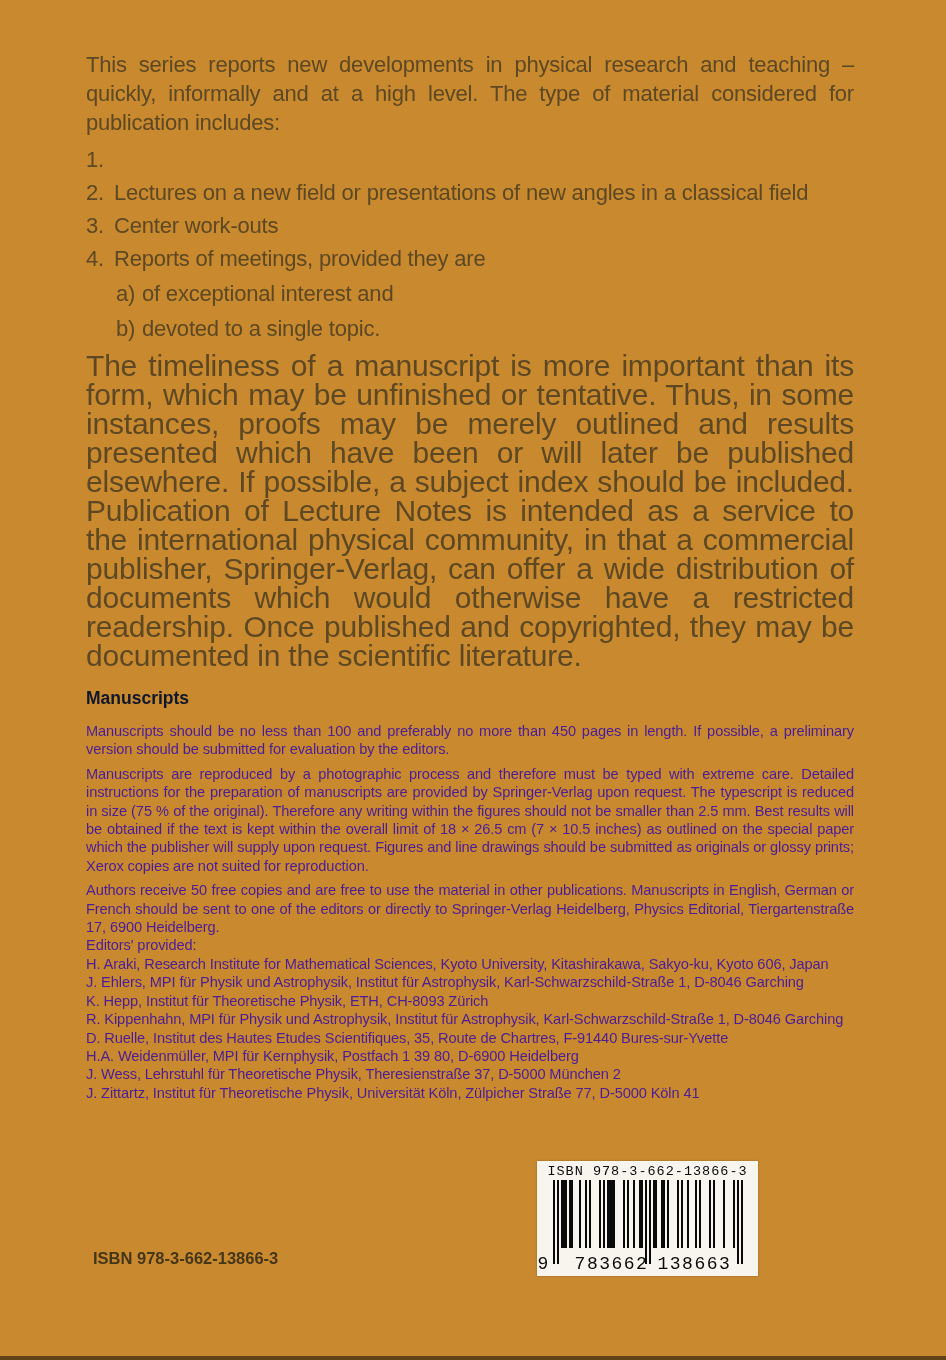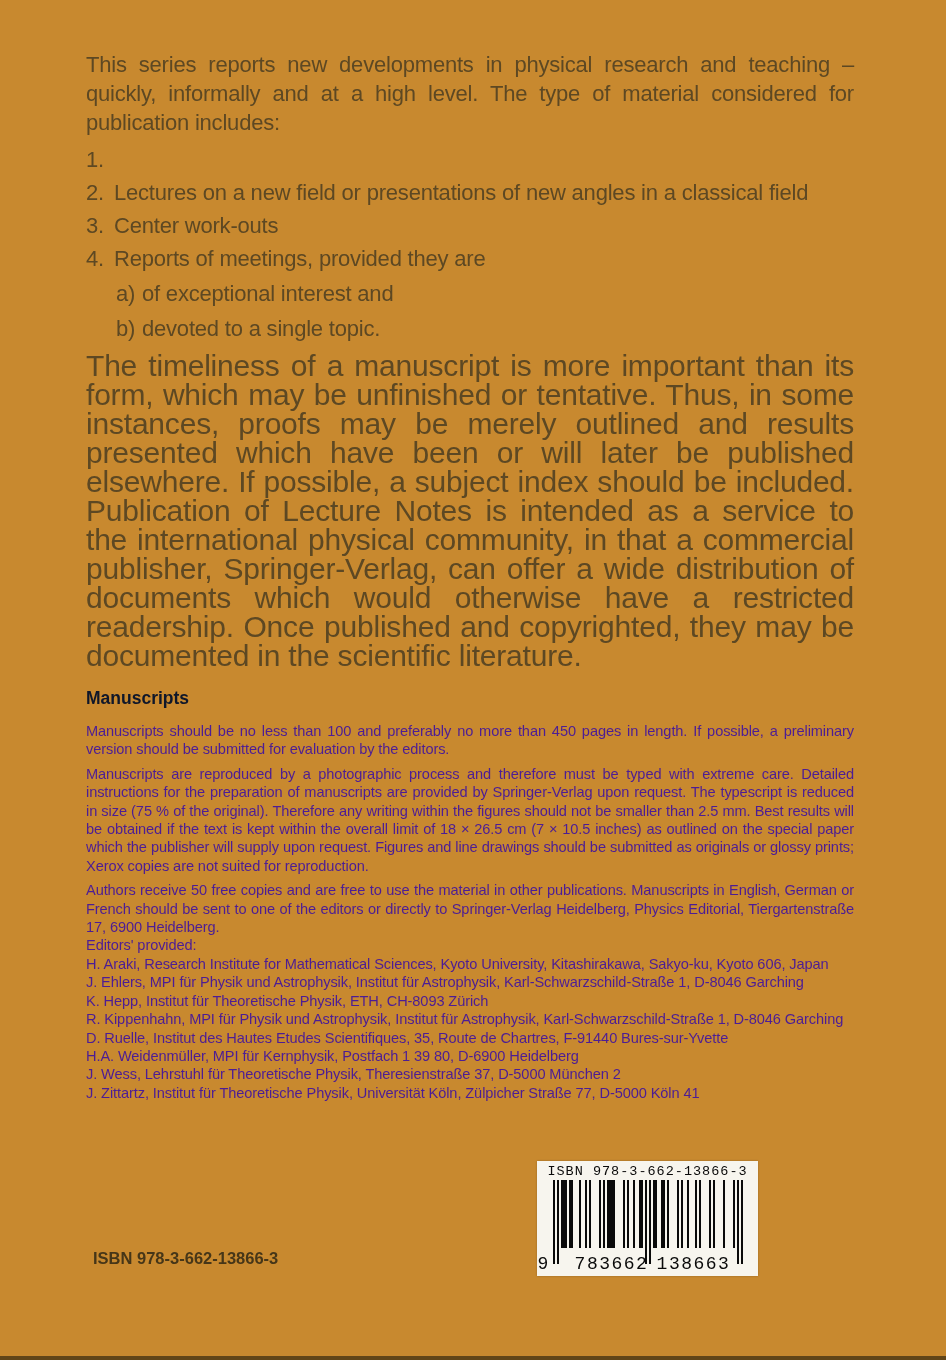--- a/index.html
+++ b/index.html
@@ -78,21 +78,21 @@
   .bars-wrap svg{display:block;}
   .bc-digit{
     position:absolute;
     bottom:-2px;
     font-family:"Liberation Mono",monospace;
     font-size:18px;
     color:#0a0a0a;
   }
   .d-left{left:-15px;}
   .d-g1{left:9px;width:84px;text-align:center;letter-spacing:1.5px;margin-left:8px;}
-  .d-g2{left:99px;width:84px;text-align:center;letter-spacing:1.5px;}
+  .d-g2{left:105px;width:84px;text-align:left;letter-spacing:1.5px;}
   .isbn-bottom{
     position:absolute;
     left:93px;top:1249px;
     font-size:16.5px;
     font-weight:bold;
     color:#463618;
   }
   .bottom-edge{
     position:absolute;
     left:0;right:0;bottom:0;height:4px;

